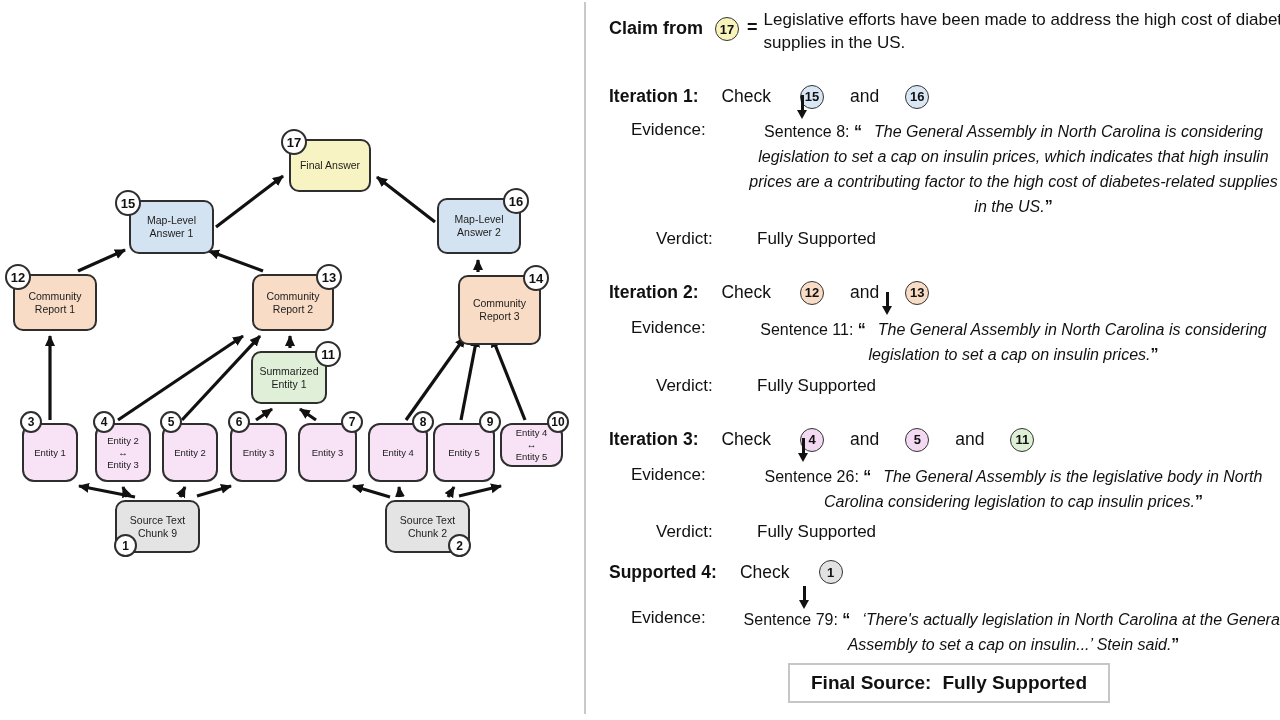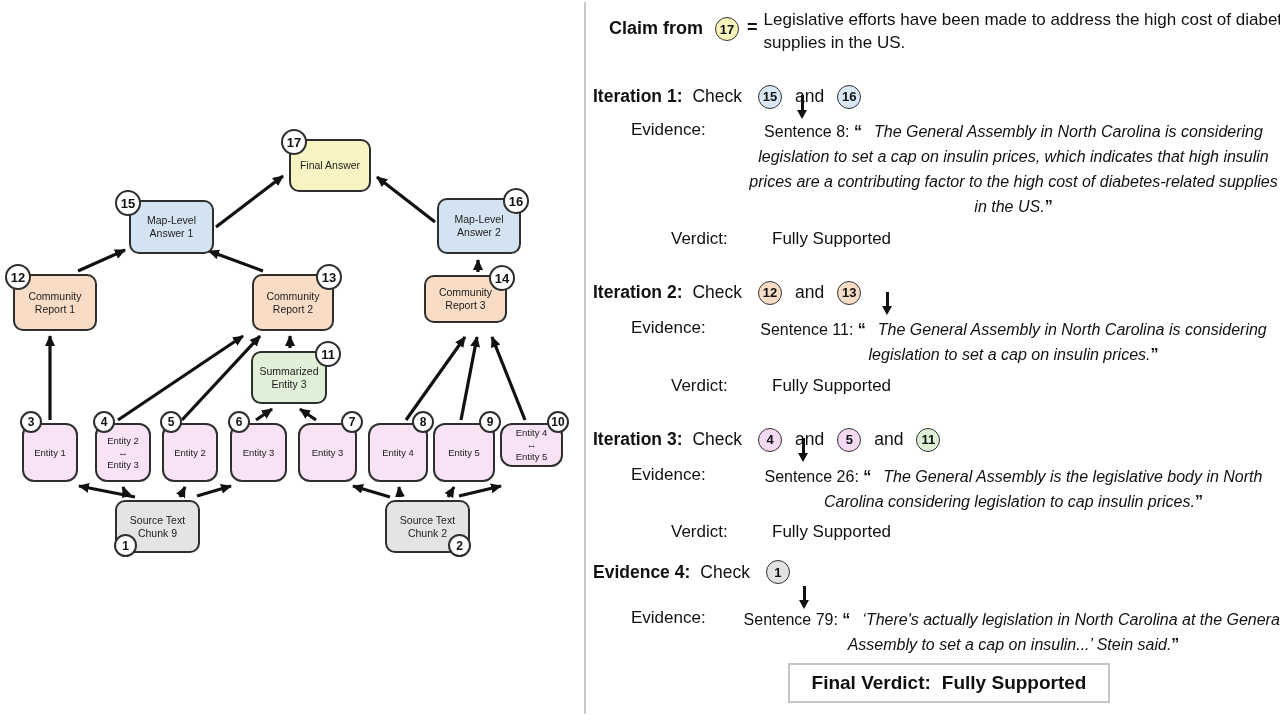--- a/index.html
+++ b/index.html
@@ -29,21 +29,21 @@
 
   
   #vpanel{position:absolute;left:586px;top:0;width:782px;height:720px;}
   .row{position:absolute;display:flex;align-items:center;}
   .claim-row{top:8px;left:23px;right:6px;align-items:flex-start;}
   .claim-label{font-weight:bold;font-size:18px;margin-top:10px;white-space:nowrap;}
   .claim-row .cbadge{margin:9px 8px 0 12px;}
   .eq{font-weight:bold;font-size:18px;margin-top:9px;}
   .claim-text{flex:1;text-align:left;font-size:17px;line-height:23px;margin-left:6px;}
 
-  .iter-row{left:7px;font-size:17.5px;white-space:nowrap;}
+  .iter-row{left:23px;font-size:17.5px;white-space:nowrap;gap:13px;}
   .iter-title{font-weight:bold;margin-right:10px;}
   .check-word{margin-right:16px;}
   .and-word{margin:16px 13px;}
   .cbadge{width:24px;height:24px;border-radius:50%;border:1.7px solid #333;
           display:inline-flex;align-items:center;justify-content:center;
           font-weight:bold;font-size:13px;line-height:1;box-sizing:border-box;flex:none;color:#111;}
   .b-yellow{background:#f8f3ba;} .b-blue{background:#d9e6f4;} .b-peach{background:#f8dcc6;}
   .b-pink{background:#f4d9f3;} .b-green{background:#ddefd4;} .b-gray{background:#e2e2e2;}
 
   .darr{position:absolute;width:2.6px;background:#111;}
@@ -51,21 +51,21 @@
                width:0;height:0;border-left:5.5px solid transparent;
                border-right:5.5px solid transparent;border-top:9px solid #111;}
 
   .evid-row{left:45px;align-items:flex-start;}
   .evid-label{font-size:17px;width:110px;flex:none;padding-top:1px;}
   .evid-text{width:545px;text-align:center;font-size:16px;line-height:25px;}
   .sent{font-style:normal;}
   .q{font-weight:bold;}
   .quote{font-style:italic;margin-left:12px;}
 
-  .verdict-row{left:70px;font-size:17px;margin-left:15px;}
+  .verdict-row{left:70px;font-size:17px;}
   .verdict-label{width:100px;flex:none;}
   .verdict-value{margin-left:1px;}
 
   .final-box{position:absolute;left:202px;top:663px;width:322px;height:40px;
              border:2px solid #c6c6c6;background:#fff;display:flex;align-items:center;
              justify-content:center;font-weight:bold;font-size:19px;box-sizing:border-box;}
   .final-box .fv-val{margin-left:11px;}
 </style>
 </head>
 <body>
@@ -118,27 +118,27 @@
       <span class="nlabel">Map-Level Answer 2</span>
     </div>
     <div class="node peach" style="left:13px;top:274px;width:84px;height:57px">
       <span class="nbadge tl peach">12</span>
       <span class="nlabel">Community Report 1</span>
     </div>
     <div class="node peach" style="left:252px;top:274px;width:82px;height:57px">
       <span class="nbadge tr peach">13</span>
       <span class="nlabel">Community Report 2</span>
     </div>
-    <div class="node peach" style="left:424px;top:275px;width:83px;height:48px">
+    <div class="node peach" style="left:458px;top:275px;width:83px;height:70px">
       <span class="nbadge tr peach">14</span>
       <span class="nlabel">Community Report 3</span>
     </div>
     <div class="node green" style="left:251px;top:351px;width:76px;height:53px">
       <span class="nbadge tr green" style="right:-16px">11</span>
-      <span class="nlabel">Summarized Entity 3</span>
+      <span class="nlabel">Summarized Entity 1</span>
     </div>
 
     <div class="node ent pink" style="left:22px;top:423px;width:56px;height:59px">
       <span class="nbadge tl pink">3</span>
       <span class="nlabel">Entity 1</span>
     </div>
     <div class="node ent pink" style="left:95px;top:423px;width:56px;height:59px">
       <span class="nbadge tl pink">4</span>
       <span class="nlabel">Entity 2
 ↔
@@ -239,29 +239,29 @@
     <div class="row evid-row" style="top:464px">
       <span class="evid-label">Evidence:</span>
       <span class="evid-text"><span class="sent">Sentence 26:</span> <span class="q">“</span><span class="quote">The General Assembly is the legislative body in North Carolina considering legislation to cap insulin prices.</span><span class="q">”</span></span>
     </div>
     <div class="row verdict-row" style="top:522px">
       <span class="verdict-label">Verdict:</span>
       <span class="verdict-value">Fully Supported</span>
     </div>
 
     <div class="row iter-row" style="top:560px">
-      <span class="iter-title">Evidence 4:</span>
+      <span class="iter-title">Supported 4:</span>
       <span class="check-word">Check</span>
       <span class="cbadge b-gray">1</span>
     </div>
     <div class="darr" style="left:217px;top:586px;height:15px"></div>
     <div class="row evid-row" style="top:607px">
       <span class="evid-label">Evidence:</span>
       <span class="evid-text"><span class="sent">Sentence 79:</span> <span class="q">“</span><span class="quote">‘There's actually legislation in North Carolina at the General Assembly to set a cap on insulin...’ Stein said.</span><span class="q">”</span></span>
     </div>
 
     <div class="final-box">
-      <span>Final Verdict:</span>
+      <span>Final Source:</span>
       <span class="fv-val">Fully Supported</span>
     </div>
 
   </div>
 </div>
 
 </body></html>

